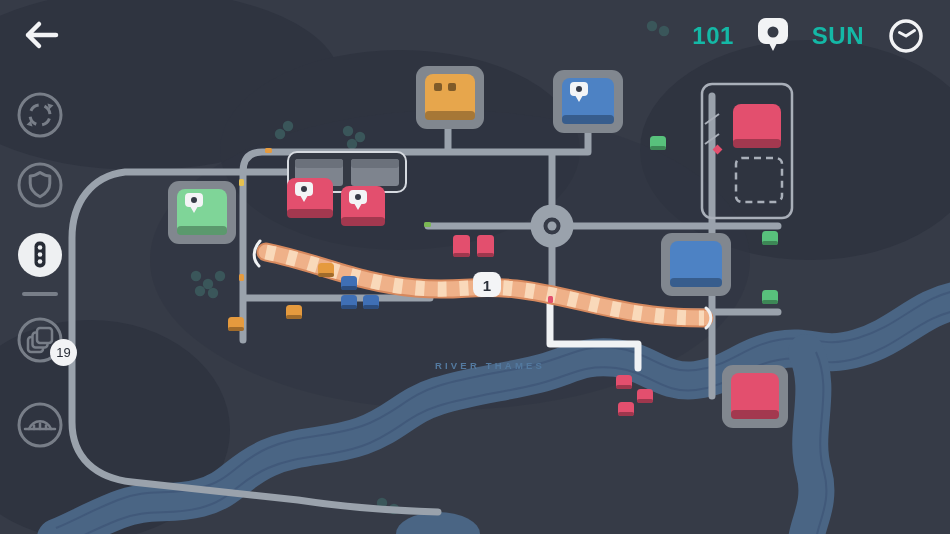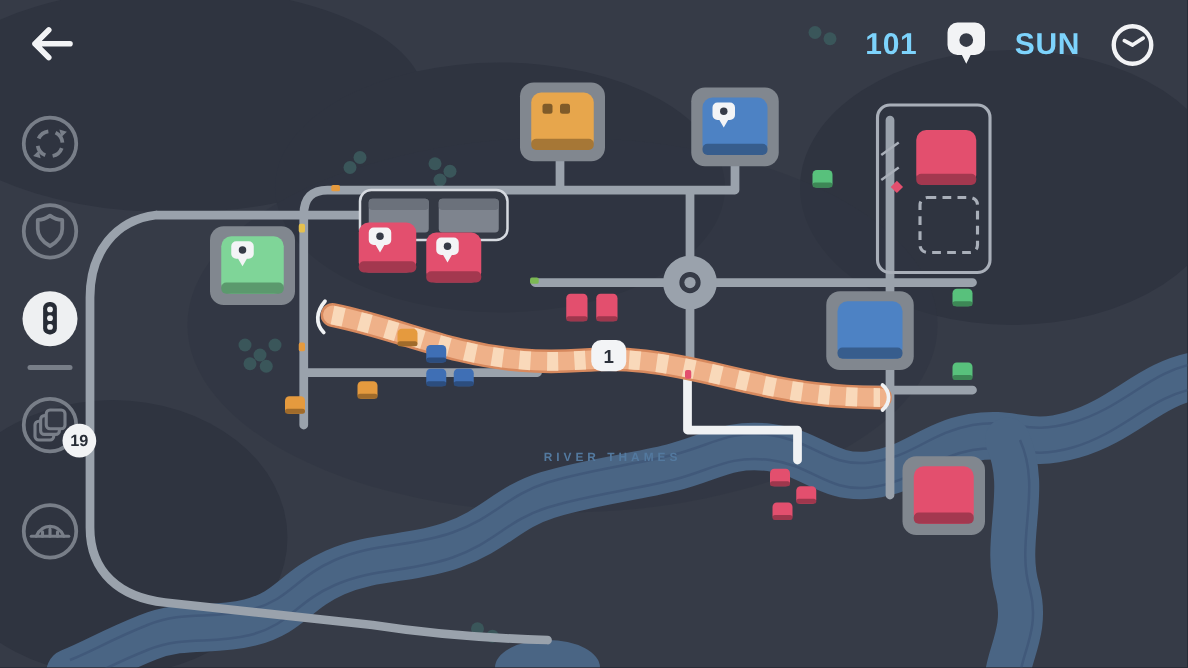--- a/index.html
+++ b/index.html
@@ -2,23 +2,23 @@
 <html><head>
 <meta charset="utf-8">
 <style>
   html,body{margin:0;padding:0;background:#20242c;font-family:"Liberation Sans",sans-serif;}
   .stage{position:relative;width:950px;height:534px;overflow:hidden;background:#363b47;}
   .stage svg.map{position:absolute;left:0;top:0;}
   .back-btn{position:absolute;left:18px;top:18px;width:44px;height:34px;cursor:pointer;}
   .side-btn{position:absolute;left:16px;width:48px;height:48px;cursor:pointer;}
   .underline{position:absolute;left:22px;top:292px;width:36px;height:4px;border-radius:2px;background:#787e88;}
   .badge{position:absolute;left:50px;top:339px;width:27px;height:27px;border-radius:50%;
-         background:#f2f3f5;color:#272c36;font-weight:700;font-size:13px;
+         background:#f2f3f5;color:#272c36;font-weight:400;font-size:13px;
          display:flex;align-items:center;justify-content:center;z-index:3;}
-  .hud-top-right{position:absolute;top:16px;right:24px;display:flex;align-items:center;gap:22px;color:#7dd3fc;}
+  .hud-top-right{position:absolute;top:16px;right:24px;display:flex;align-items:center;gap:22px;color:#14b8a6;}
   .hud-num{font-size:24px;font-weight:700;letter-spacing:.5px;}
 </style>
 </head>
 <body>
 
 <div class="stage">
 
   <svg class="map" id="map" width="950" height="534" viewBox="0 0 950 534">
     <defs>
       <path id="riv1" d="M960,300 C920,306 900,336 858,348 C820,359 812,344 778,350 C744,356 730,376 696,380 C662,384 650,362 616,358 C582,354 570,366 538,374 C506,382 470,386 438,396 C406,406 396,424 362,436 C328,448 300,444 268,458 C236,472 232,490 200,498 C168,506 148,498 118,510 C88,522 76,530 56,538"></path>

